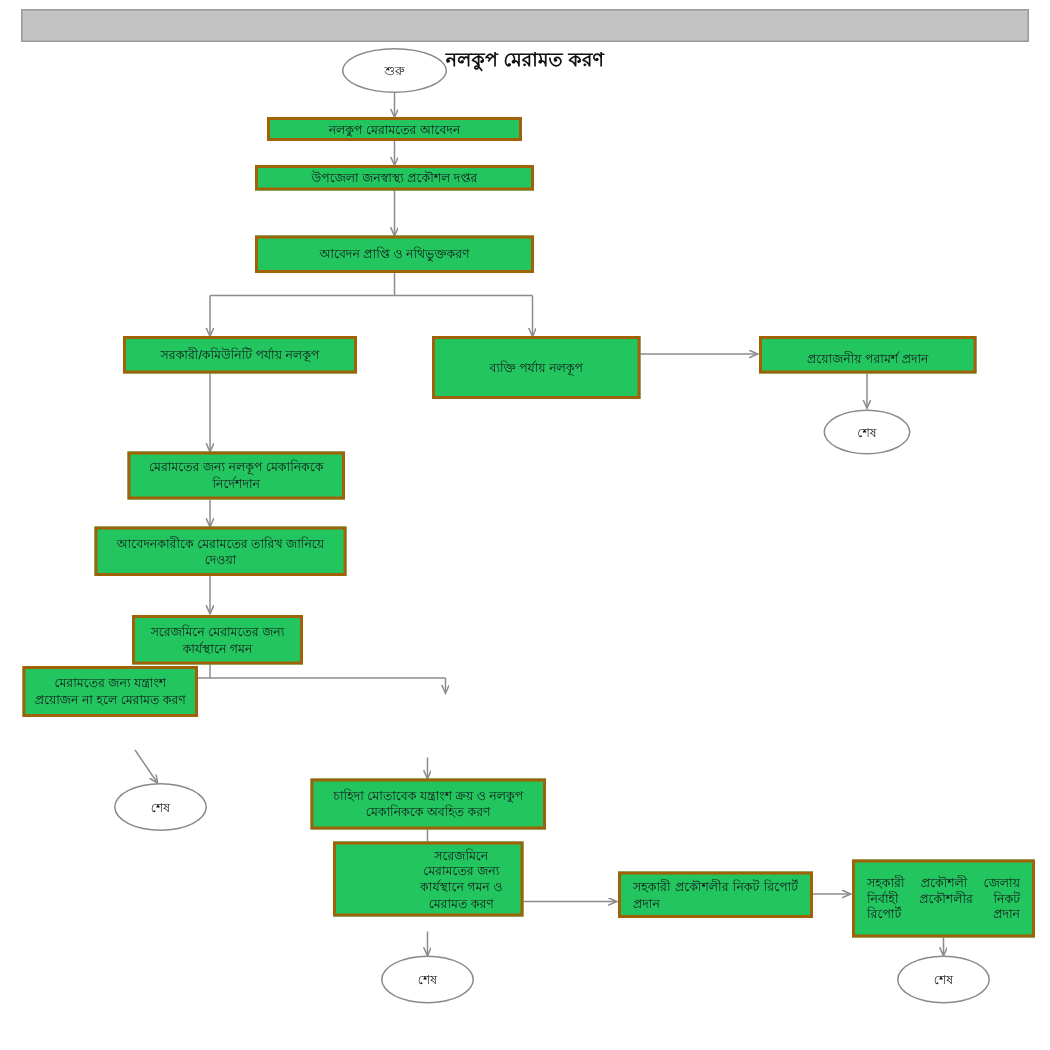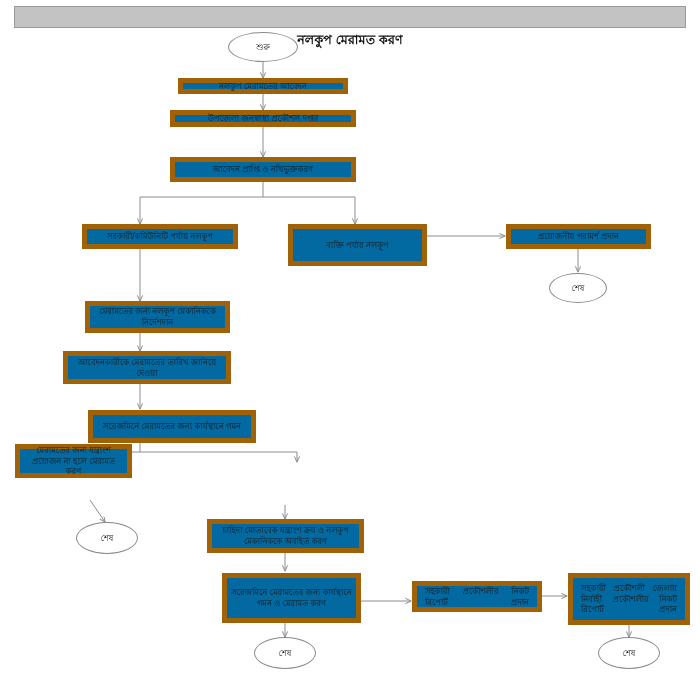--- a/index.html
+++ b/index.html
@@ -46,22 +46,22 @@
   .node {
     position: absolute;
     display: flex;
     align-items: center;
     justify-content: center;
     text-align: center;
     color: #15181c;
     line-height: 1.28;
   }
   .box {
-    border: 5px solid #a16207;
-    background: #0369a1;
+    border: 2px solid #a16207;
+    background: #22c55e;
     font-size: 8.3px;
     padding: 2px 4px;
   }
   .ellipse {
     border: 1px solid #8a8a8a;
     background: #ffffff;
     border-radius: 50%;
     font-size: 8.3px;
   }
   .t-just { text-align: justify; text-align-last: justify; width: 100%; padding: 0 4px; }
@@ -156,38 +156,38 @@
   </div>
 
   <div class="node box" style="left:85px; top:301px; width:145px; height:32px;">
     <span>মেরামতের জন্য নলকূপ মেকানিককে নির্দেশদান</span>
   </div>
 
   <div class="node box" style="left:63px; top:351px; width:168px; height:33px;">
     <span>আবেদনকারীকে মেরামতের তারিখ জানিয়ে দেওয়া</span>
   </div>
 
-  <div class="node box" style="left:88px; top:410px; width:168px; height:33px;">
+  <div class="node box" style="left:88px; top:410px; width:114px; height:33px;">
     <span>সরেজমিনে মেরামতের জন্য কার্যস্থানে গমন</span>
   </div>
 
   <div class="node box" style="left:15px; top:444px; width:117px; height:34px;">
     <span>মেরামতের জন্য যন্ত্রাংশ প্রয়োজন না হলে মেরামত করণ</span>
   </div>
 
   <div class="node ellipse" style="left:76px; top:522px; width:62px; height:32px;">
     <span>শেষ</span>
   </div>
 
 
   <div class="node box" style="left:207px; top:519px; width:157px; height:34px;">
     <span>চাহিদা মোতাবেক যন্ত্রাংশ ক্রয় ও নলকুপ মেকানিককে অবহিত করণ</span>
   </div>
 
-  <div class="node box" style="left:222px; top:573px; width:139px; height:50px;">
+  <div class="node box" style="left:222px; top:561px; width:127px; height:50px;padding-left:48px;">
     <span>সরেজমিনে মেরামতের জন্য কার্যস্থানে গমন ও মেরামত করণ</span>
   </div>
 
   <div class="node ellipse" style="left:254px; top:637px; width:62px; height:32px;">
     <span>শেষ</span>
   </div>
 
   <div class="node box" style="left:412px; top:581px; width:130px; height:31px;">
     <span class="t-just">সহকারী  প্রকৌশলীর  নিকট রিপোর্ট প্রদান</span>
   </div>

